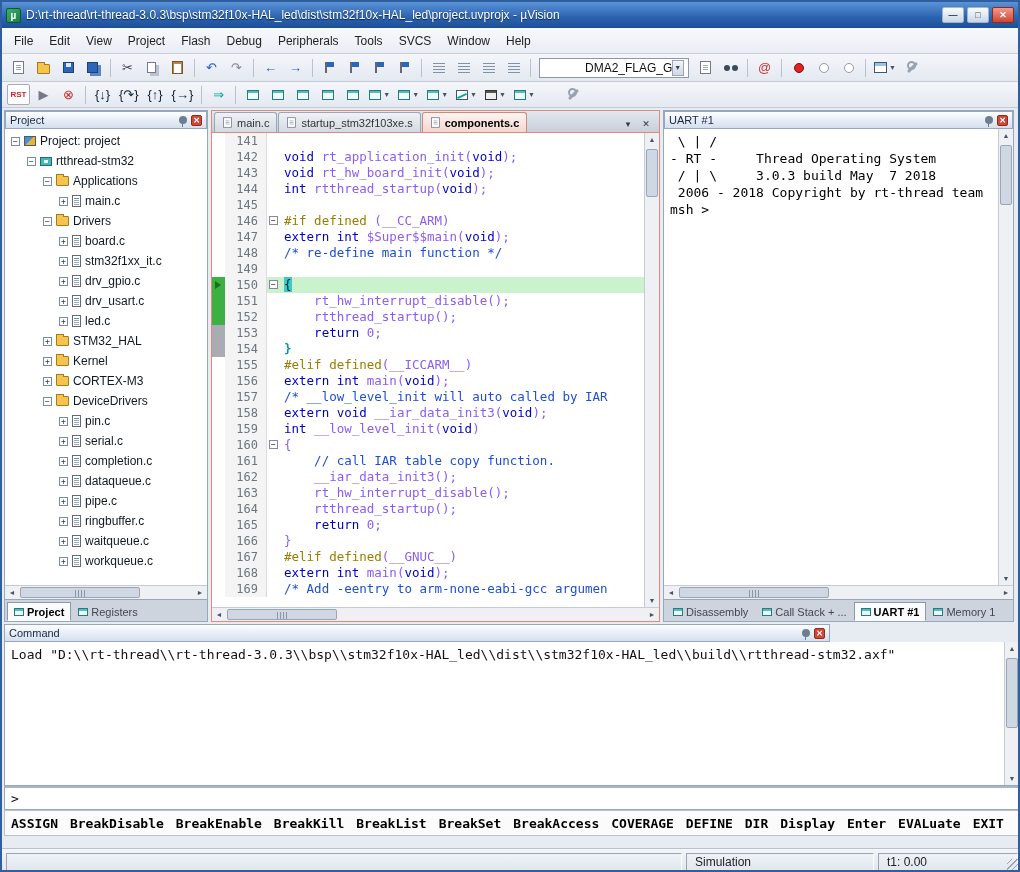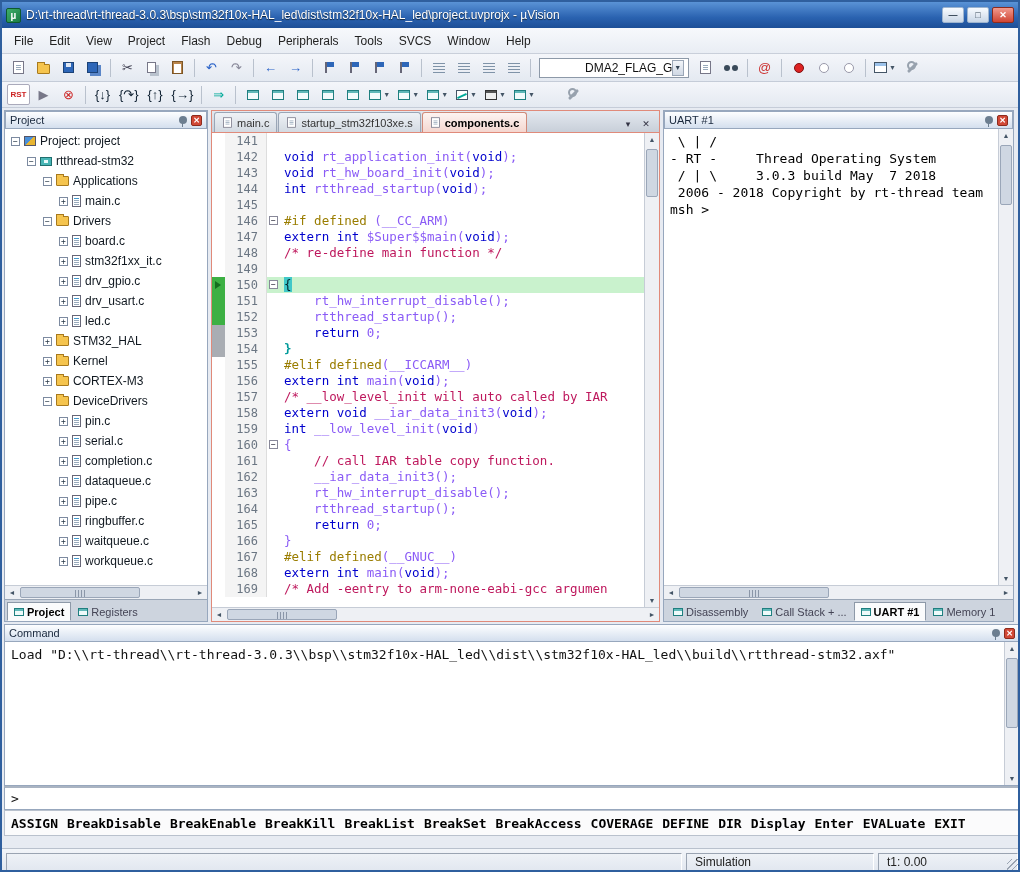--- a/index.html
+++ b/index.html
@@ -123,47 +123,47 @@
   .cov-x{background:#a9adb3;}
   .cov-arrow{position:absolute;left:3px;top:4px;width:0;height:0;border-left:6px solid #136e1e;
     border-top:4px solid transparent;border-bottom:4px solid transparent;}
   .lnum{width:42px;flex:none;text-align:right;padding-right:8px;color:#6b7683;background:#f4f4f4;
     border-right:1px solid #ddd;font:12px/16px "DejaVu Sans Mono",monospace;}
   .lbody{flex:1;position:relative;overflow:hidden;}
   .lbody.cur{background:#c9f2cd;}
   .foldbox{position:absolute;left:2px;top:3px;width:9px;height:9px;border:1px solid #889;background:#fff;
     font:8px/8px "DejaVu Sans Mono",monospace;text-align:center;color:#223;z-index:2;}
   .codeline{margin:0;padding-left:17px;font:12.5px/16px "DejaVu Sans Mono",monospace;white-space:pre;}
-  .sg-k{color:#0000cd;} .sg-c{color:#be185d;text-align:center;} .sg-p{color:#9a7d00;} .sg-t{color:#8b5cf6;}
+  .sg-k{color:#0000cd;} .sg-c{color:#1d4ed8;text-align:center;} .sg-p{color:#9a7d00;} .sg-t{color:#8b5cf6;}
   .sg-b{background:#40c8c8;color:#00222a;} .sg-m{color:#009a9a;font-weight:bold;}
   
   .vscroll{width:15px;flex:none;background:#eef0f4;border-left:1px solid #c6ccd6;position:relative;}
   .vscroll .sarr{position:absolute;left:0;width:14px;height:13px;text-align:center;font-size:7px;line-height:13px;color:#456;}
   .vscroll .up{top:0;} .vscroll .dn{bottom:0;}
   .vthumb{position:absolute;left:1px;width:12px;background:#cfd7e2;border:1px solid #9aa6b8;border-radius:2px;}
   .hscroll{height:14px;flex:none;background:#eef0f4;border-top:1px solid #c6ccd6;position:relative;}
   .hscroll .sarr{position:absolute;top:0;width:14px;height:13px;text-align:center;font-size:7px;line-height:13px;color:#456;}
   .hscroll .lf{left:0;} .hscroll .rt{right:0;}
   .hthumb{position:absolute;top:1px;height:11px;background:#cfd7e2;border:1px solid #9aa6b8;border-radius:2px;}
   .hthumb::after{content:"";position:absolute;left:50%;top:2px;margin-left:-5px;width:10px;height:7px;
     background:repeating-linear-gradient(90deg,#8a96a8 0 1px,transparent 1px 3px);}
   
   .right-panel{position:absolute;left:661px;top:2px;width:351px;height:512px;display:flex;flex-direction:column;
     background:#fff;border:1px solid #97a7bd;}
   .uart-body{flex:1;display:flex;overflow:hidden;}
   .uart-pre{flex:1;margin:0;padding:4px 6px;font:13px/17px "DejaVu Sans Mono",monospace;color:#000;white-space:pre;overflow:hidden;}
   
-  .cmd-hdr{position:absolute;left:2px;top:622px;width:1016px;}
+  .cmd-hdr{position:absolute;left:2px;top:622px;width:826px;}
   .cmd-out{position:absolute;left:2px;top:640px;width:1016px;height:144px;background:#fff;
     border:1px solid #97a7bd;border-top:none;display:flex;overflow:hidden;}
   .cmd-pre{flex:1;margin:0;padding:4px 6px;font:13px/17px "DejaVu Sans Mono",monospace;white-space:pre;overflow:hidden;}
   .cmd-prompt{position:absolute;left:2px;top:784px;width:1016px;height:24px;background:#fff;
     border:1px solid #97a7bd;border-top:2px solid #aab4c2;font:13px/21px "DejaVu Sans Mono",monospace;padding:0 6px;}
   .cmdbar{position:absolute;left:2px;top:808px;width:1016px;height:26px;background:#fbfbfc;
-    border:1px solid #b9c1cd;display:flex;align-items:center;padding:0 6px;overflow:hidden;}
+    border:1px solid #b9c1cd;display:flex;align-items:center;padding:0 6px;overflow:hidden;justify-content:space-between;}
   .cmdbtn{font:bold 13px "DejaVu Sans Mono",monospace;color:#000;margin-right:9px;white-space:nowrap;}
   
   .statusbar{position:absolute;left:0;top:846px;width:1020px;height:26px;background:linear-gradient(#f2f5f9,#dfe5ee);
     border-top:1px solid #b9c1cd;display:flex;align-items:center;padding:2px 4px;gap:4px;}
   .scell{height:18px;border:1px solid;border-color:#9aa4b2 #fff #fff #9aa4b2;display:flex;align-items:center;
     padding:0 8px;font-size:12px;color:#222;}
   .scell.fill{flex:1;}
   .grip-corner{position:absolute;right:1px;bottom:1px;width:14px;height:14px;
     background:repeating-linear-gradient(135deg,transparent 0 3px,#9aa4b2 3px 4px);}
 </style>

